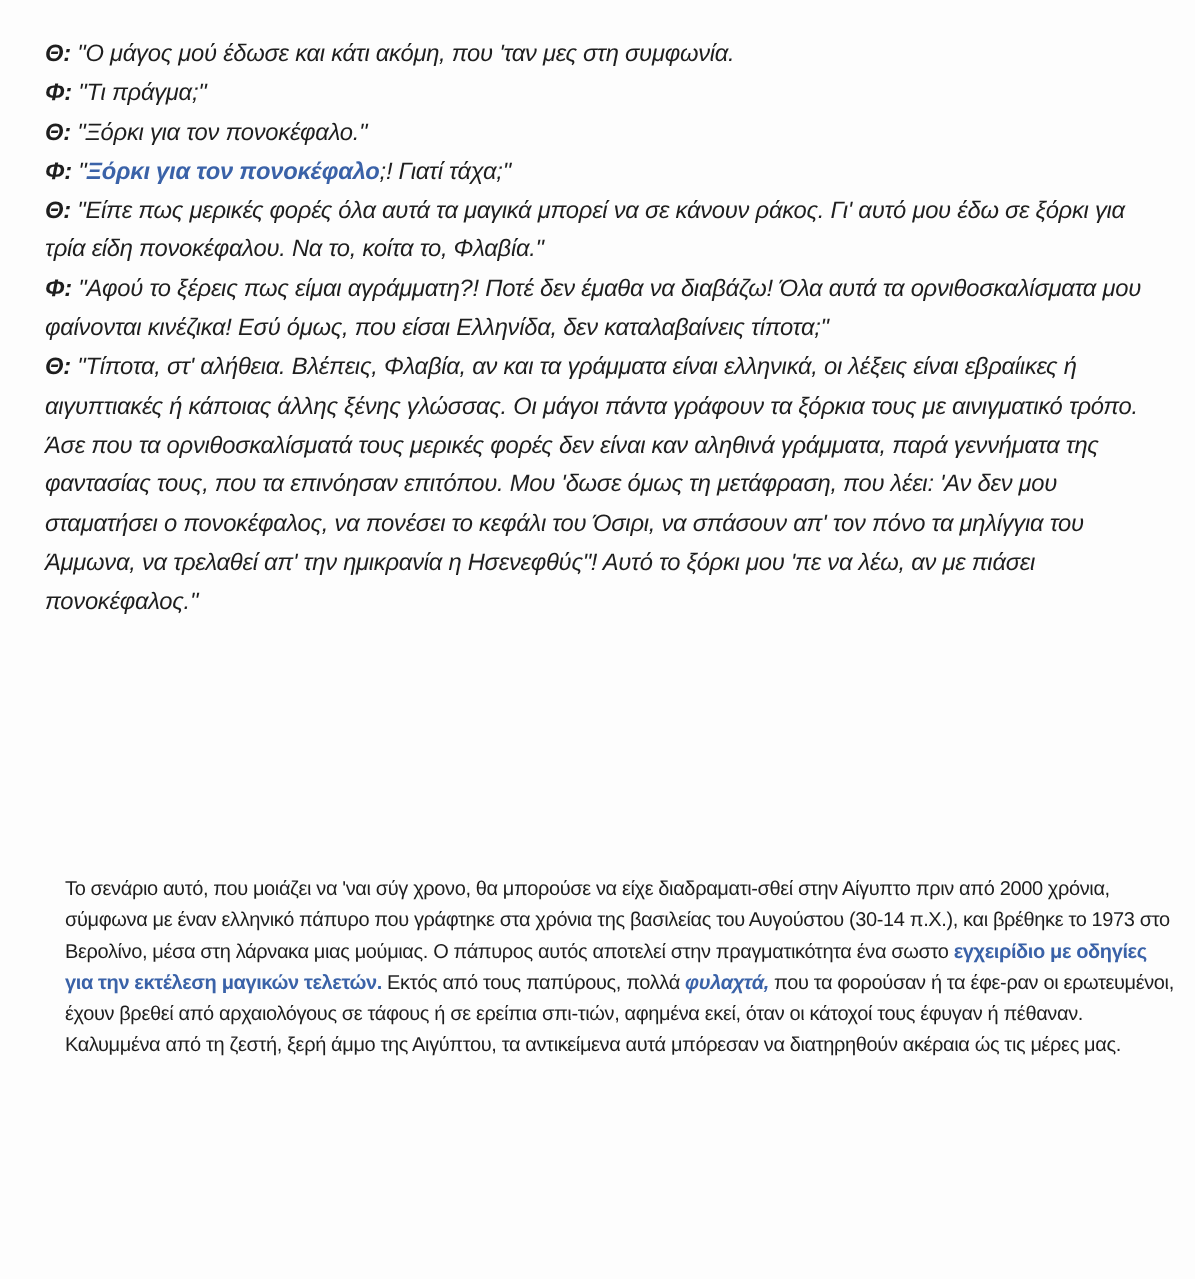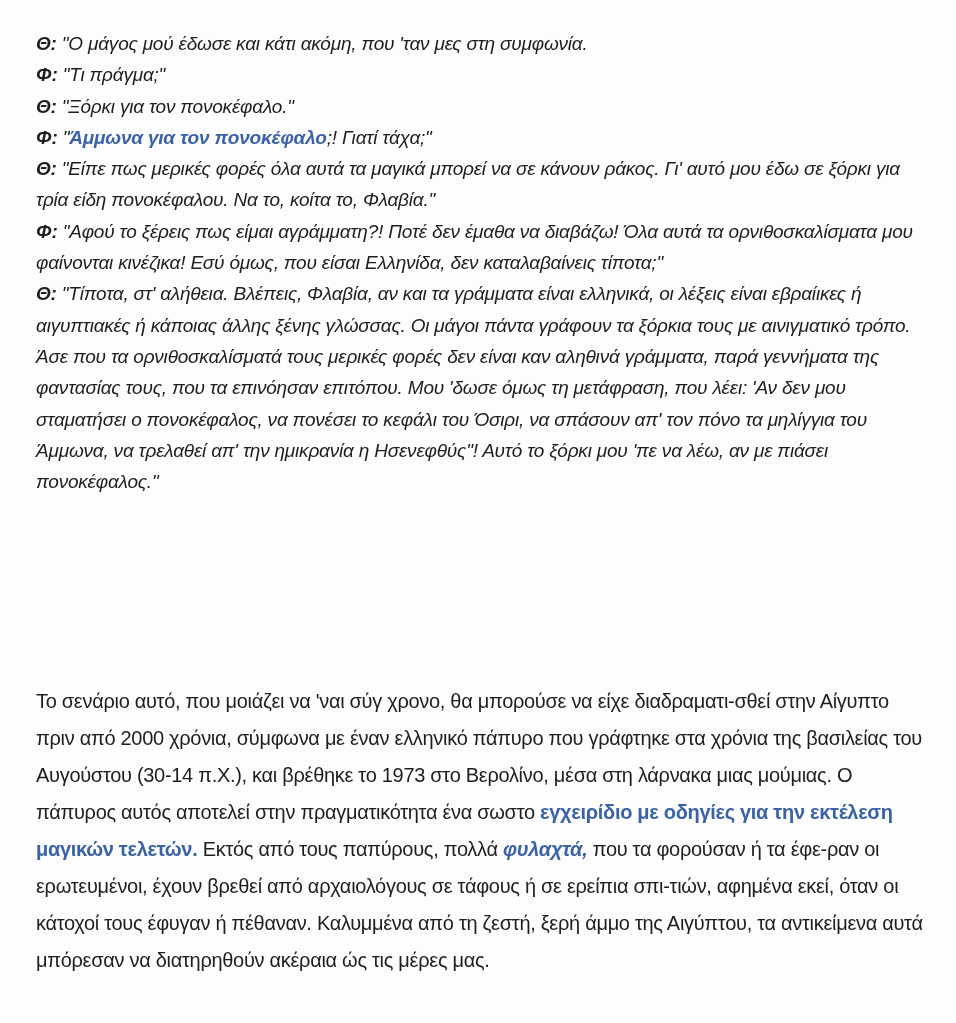--- a/index.html
+++ b/index.html
@@ -25,44 +25,44 @@
     letter-spacing: -0.2px;
   }
   .line { margin: 0; }
   .spk { font-weight: bold; font-style: italic; }
   .hl { color: #3a62a8; font-weight: bold; }
   .prose {
     position: absolute;
     top: 655px;
     left: 0;
     width: 890px;
-    font-size: 20px;
-    line-height: 37px;
+    font-size: 16px;
+    line-height: 25px;
     letter-spacing: -0.3px;
-    margin: 0;
+    margin: 16px;
   }
   .link-bold { color: #3a62a8; font-weight: bold; }
   .link-ital { color: #3a62a8; font-style: italic; font-weight: bold; }
 </style>
 </head>
 <body>
 
 <div class="page">
   <div class="dialogue">
     <p class="line">
       <span class="spk">Θ:</span><span> "Ο μάγος μού έδωσε και κάτι ακόμη, που 'ταν μες στη συμφωνία.</span>
     </p>
     <p class="line">
       <span class="spk">Φ:</span><span> "Τι πράγμα;"</span>
     </p>
     <p class="line">
       <span class="spk">Θ:</span><span> "Ξόρκι για τον πονοκέφαλο."</span>
     </p>
     <p class="line">
-      <span class="spk">Φ:</span><span> "</span><span class="hl">Άμμωνα για τον πονοκέφαλο</span><span>;! Γιατί τάχα;"</span>
+      <span class="spk">Φ:</span><span> "</span><span class="hl">Ξόρκι για τον πονοκέφαλο</span><span>;! Γιατί τάχα;"</span>
     </p>
     <p class="line">
       <span class="spk">Θ:</span><span> "Είπε πως μερικές φορές όλα αυτά τα μαγικά μπορεί να σε κάνουν ράκος. Γι' αυτό μου έδω σε ξόρκι για τρία είδη πονοκέφαλου. Να το, κοίτα το, Φλαβία."</span>
     </p>
     <p class="line">
       <span class="spk">Φ:</span><span> "Αφού το ξέρεις πως είμαι αγράμματη?! Ποτέ δεν έμαθα να διαβάζω! Όλα αυτά τα ορνιθοσκαλίσματα μου φαίνονται κινέζικα! Εσύ όμως, που είσαι Ελληνίδα, δεν καταλαβαίνεις τίποτα;"</span>
     </p>
     <p class="line">
       <span class="spk">Θ:</span><span> "Τίποτα, στ' αλήθεια. Βλέπεις, Φλαβία, αν και τα γράμματα είναι ελληνικά, οι λέξεις είναι εβραίικες ή αιγυπτιακές ή κάποιας άλλης ξένης γλώσσας. Οι μάγοι πάντα γράφουν τα ξόρκια τους με αινιγματικό τρόπο. Άσε που τα ορνιθοσκαλίσματά τους μερικές φορές δεν είναι καν αληθινά γράμματα, παρά γεννήματα της φαντασίας τους, που τα επινόησαν επιτόπου. Μου 'δωσε όμως τη μετάφραση, που λέει: 'Αν δεν μου σταματήσει ο πονοκέφαλος, να πονέσει το κεφάλι του Όσιρι, να σπάσουν απ' τον πόνο τα μηλίγγια του Άμμωνα, να τρελαθεί απ' την ημικρανία η Ησενεφθύς"! Αυτό το ξόρκι μου 'πε να λέω, αν με πιάσει πονοκέφαλος."</span>
     </p>

